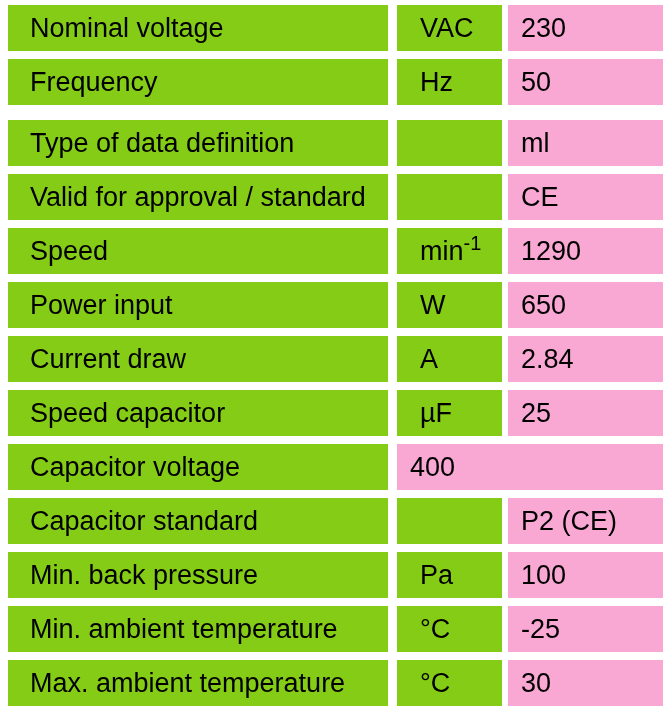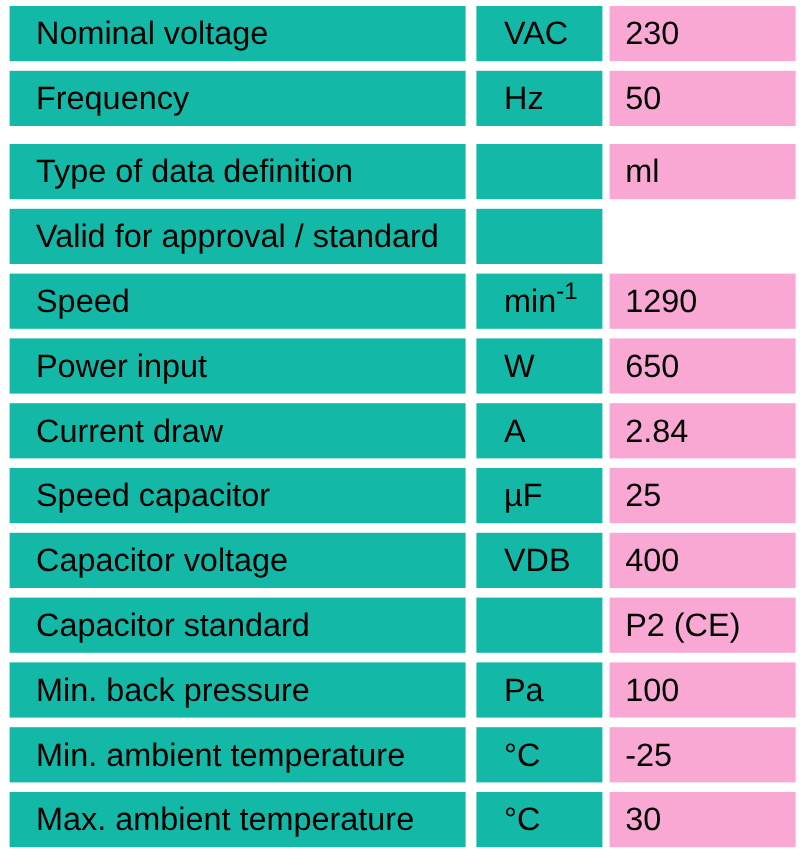--- a/index.html
+++ b/index.html
@@ -28,21 +28,21 @@
     display: flex;
     height: 46px;
     margin-bottom: 8px;
   }
   .cell {
     display: flex;
     align-items: center;
     box-sizing: border-box;
     font-size: 27px;
     line-height: 1;
-    background: #14b8a6;
+    background: #84cc16;
     white-space: nowrap;
     overflow: hidden;
   }
   .cell.label {
     width: 380px;
     padding-left: 22px;
     margin-right: 9px;
   }
   .cell.unit {
     width: 105px;
@@ -86,20 +86,21 @@
         <div class="cell unit">
           <span></span>
         </div>
         <div class="cell value">ml</div>
       </div>
       <div class="row">
         <div class="cell label">Valid for approval / standard</div>
         <div class="cell unit">
           <span></span>
         </div>
+        <div class="cell value">CE</div>
       </div>
       <div class="row">
         <div class="cell label">Speed</div>
         <div class="cell unit">
           <span>min</span>
           <span class="sup">-1</span>
         </div>
         <div class="cell value">1290</div>
       </div>
       <div class="row">
@@ -118,23 +119,20 @@
       </div>
       <div class="row">
         <div class="cell label">Speed capacitor</div>
         <div class="cell unit">
           <span>µF</span>
         </div>
         <div class="cell value">25</div>
       </div>
       <div class="row">
         <div class="cell label">Capacitor voltage</div>
-        <div class="cell unit">
-          <span>VDB</span>
-        </div>
         <div class="cell value">400</div>
       </div>
       <div class="row">
         <div class="cell label">Capacitor standard</div>
         <div class="cell unit">
           <span></span>
         </div>
         <div class="cell value">P2 (CE)</div>
       </div>
       <div class="row">

